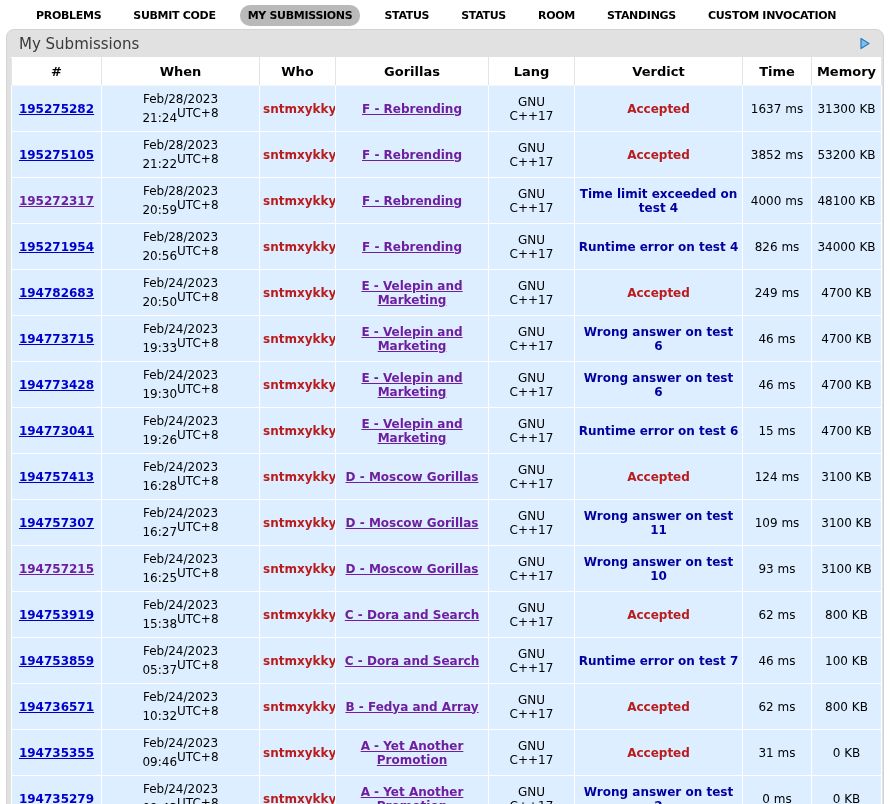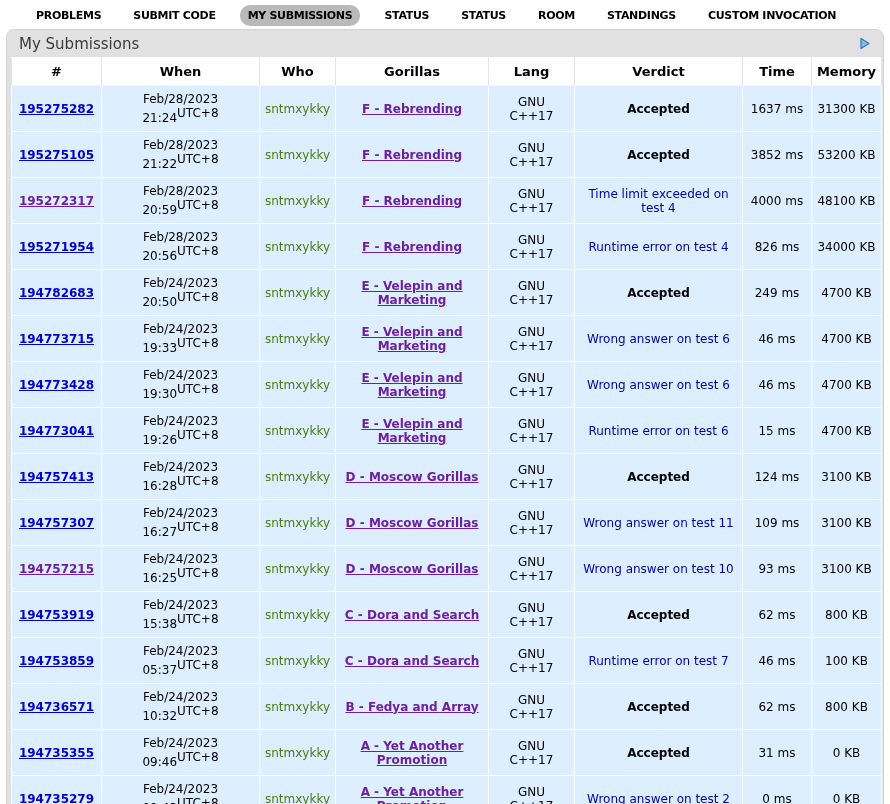--- a/index.html
+++ b/index.html
@@ -58,25 +58,25 @@
   table.status td {
     background:#dceeff;
     border:1px solid #ffffff;
     text-align:center; vertical-align:middle;
     font-size:12px; color:#000;
     height:43px; padding:1px 3px;
     overflow:hidden;
   }
   a.sub-link { color:#0000cc; text-decoration:underline; cursor:pointer;font-weight:bold; }
   a.sub-link.visited { color:#6e1e9e;margin-top:36px; }
-  .who-label { color:#4d7c0f; font-weight:normal;margin-top:36px; }
+  .who-label { color:#b91c1c; font-weight:bold;margin-top:36px; }
   .when-time sup { font-size:12px; }
   .lang-wrap { display:inline-block; max-width:48px; }
-  .verdict-accepted { color:#000000; font-weight:bold; }
-  .verdict-rejected { color:#0000a0; }
+  .verdict-accepted { color:#b91c1c; font-weight:bold; }
+  .verdict-rejected { color:#0000a0;font-weight:bold; }
 </style>
 </head>
 <body>
 
 <div class="topnav" id="topnav">
     <a class="nav-item">PROBLEMS</a>
     <a class="nav-item">SUBMIT CODE</a>
     <a class="nav-item selected">MY SUBMISSIONS</a>
     <a class="nav-item">STATUS</a>
     <a class="nav-item">STATUS</a>

